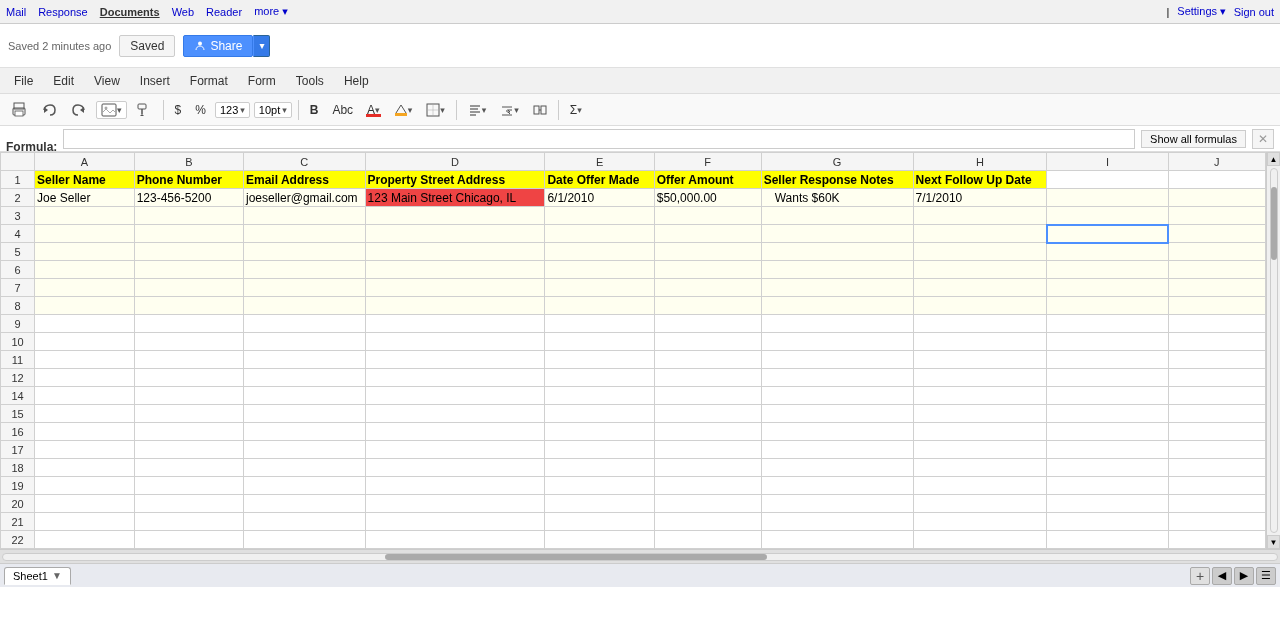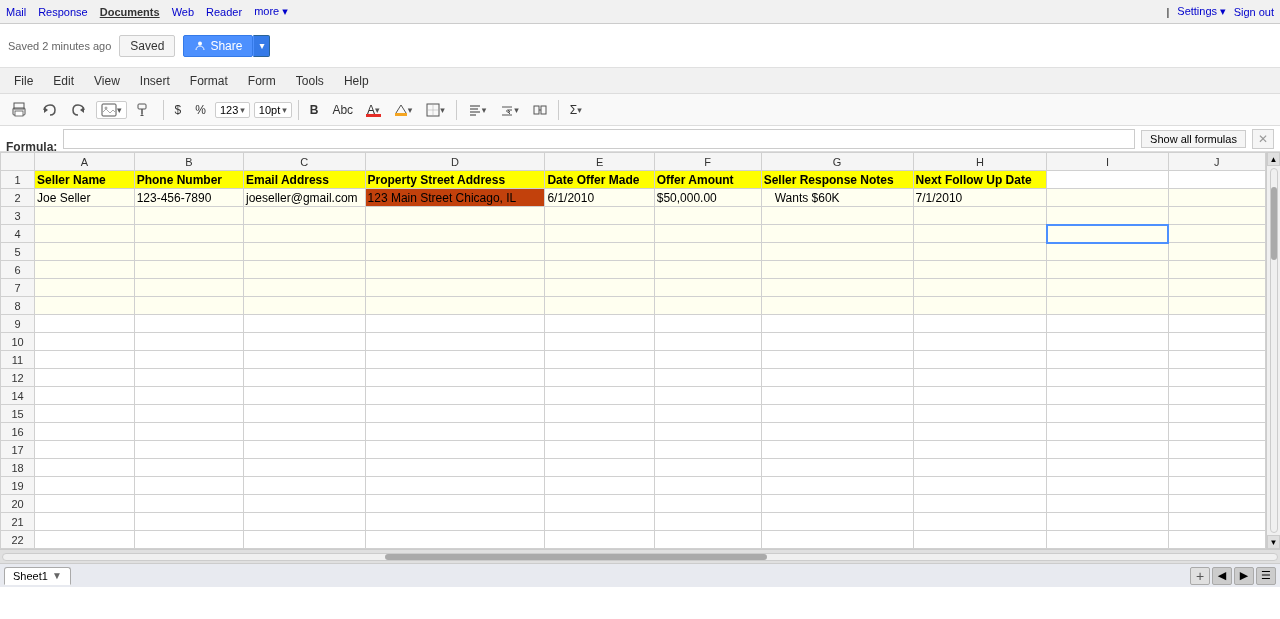--- a/index.html
+++ b/index.html
@@ -450,23 +450,23 @@
               <td class="cell cell-header-yellow">Date Offer Made</td>
               <td class="cell cell-header-yellow">Offer Amount</td>
               <td class="cell cell-header-yellow">Seller Response Notes</td>
               <td class="cell cell-header-yellow">Next Follow Up Date</td>
               <td class="cell"></td>
               <td class="cell"></td>
             </tr>
             <tr>
               <th class="row-header">2</th>
               <td class="cell" style="background: rgb(255, 255, 240);">Joe Seller</td>
-              <td class="cell" style="background: rgb(255, 255, 240);">123-456-7890</td>
+              <td class="cell" style="background: rgb(255, 255, 240);">123-456-5200</td>
               <td class="cell" style="background: rgb(255, 255, 240);">joeseller@gmail.com</td>
-              <td class="cell" style="background: #c2410c; margin-top: 25px;">123 Main Street Chicago, IL</td>
+              <td class="cell" style="background: #ef4444; margin-top: 25px;">123 Main Street Chicago, IL</td>
               <td class="cell" style="background: rgb(255, 255, 240);">6/1/2010</td>
               <td class="cell" style="background: rgb(255, 255, 240);">$50,000.00</td>
               <td class="cell" style="background: rgb(255, 255, 240); padding-left: 13px;">Wants $60K</td>
               <td class="cell" style="background: rgb(255, 255, 240);">7/1/2010</td>
               <td class="cell" style="background: rgb(255, 255, 240);"></td>
               <td class="cell" style="background: rgb(255, 255, 240);"></td>
             </tr>
             <tr>
               <th class="row-header">3</th>
               <td class="cell" style="background: rgb(255, 255, 240);"></td>

